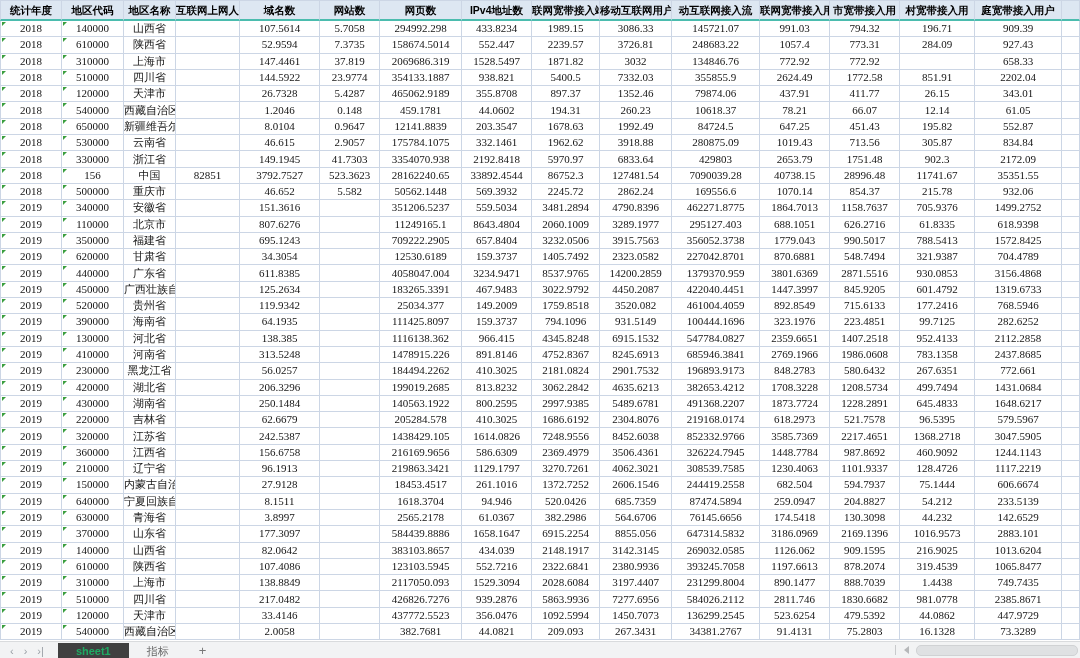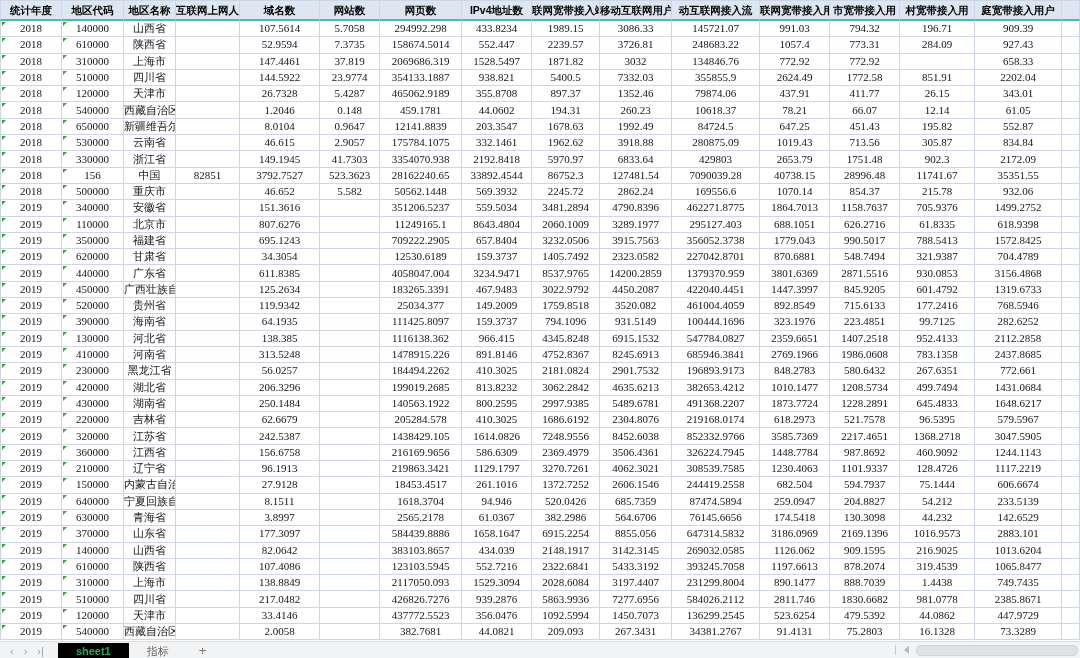--- a/index.html
+++ b/index.html
@@ -24,21 +24,21 @@
   .tri{position:absolute;top:1px;left:1px;width:0;height:0;
        border-top:4px solid var(--warning-triangle);border-right:4px solid transparent;}
 
   
   .sheet-bar{position:absolute;left:0;top:641px;width:1080px;height:17px;
              background:var(--bar-bg);border-top:1px solid #d9dbdd;
              display:flex;align-items:center;font-size:11px;color:#666;}
   .nav{display:flex;gap:10px;padding:0 14px 0 10px;color:#9aa0a6;font-size:11px;}
   .nav span{cursor:default;line-height:16px;}
   .tab{padding:0 18px;height:16px;line-height:16px;}
-  .tab.active{background:#000000;color:var(--tab-active-text);font-weight:bold;}
+  .tab.active{background:#404040;color:var(--tab-active-text);font-weight:bold;}
   .add{padding:0 12px;font-size:13px;color:#777;line-height:15px;}
   .hscroll{position:absolute;right:0;top:2px;height:12px;display:flex;align-items:center;}
   .sb-divider{width:1px;height:10px;background:#c8cacc;margin-right:8px;}
   .sb-arrow{width:0;height:0;border-top:4px solid transparent;border-bottom:4px solid transparent;
             border-right:5px solid #b6b8ba;margin-right:7px;}
   .sb-thumb{width:160px;height:9px;background:#dfe1e3;border:1px solid #d0d2d4;
             border-radius:5px;margin-right:2px;}
 </style>
 </head>
 <body>
@@ -487,21 +487,21 @@
             <td><span class="tri"></span><span class="v">420000</span></td>
             <td><span class="v">湖北省</span></td>
             <td></td>
             <td><span class="v">206.3296</span></td>
             <td></td>
             <td><span class="v">199019.2685</span></td>
             <td><span class="v">813.8232</span></td>
             <td><span class="v">3062.2842</span></td>
             <td><span class="v">4635.6213</span></td>
             <td><span class="v">382653.4212</span></td>
-            <td><span class="v">1010.1477</span></td>
+            <td><span class="v">1708.3228</span></td>
             <td><span class="v">1208.5734</span></td>
             <td><span class="v">499.7494</span></td>
             <td><span class="v">1431.0684</span></td>
             <td></td>
           </tr>
           <tr>
             <td><span class="tri"></span><span class="v">2019</span></td>
             <td><span class="tri"></span><span class="v">430000</span></td>
             <td><span class="v">湖南省</span></td>
             <td></td>
@@ -683,21 +683,21 @@
           <tr>
             <td><span class="tri"></span><span class="v">2019</span></td>
             <td><span class="tri"></span><span class="v">610000</span></td>
             <td><span class="v">陕西省</span></td>
             <td></td>
             <td><span class="v">107.4086</span></td>
             <td></td>
             <td><span class="v">123103.5945</span></td>
             <td><span class="v">552.7216</span></td>
             <td><span class="v">2322.6841</span></td>
-            <td><span class="v">5433.3192</span></td>
+            <td><span class="v">2380.9936</span></td>
             <td><span class="v">393245.7058</span></td>
             <td><span class="v">1197.6613</span></td>
             <td><span class="v">878.2074</span></td>
             <td><span class="v">319.4539</span></td>
             <td><span class="v">1065.8477</span></td>
             <td></td>
           </tr>
           <tr>
             <td><span class="tri"></span><span class="v">2019</span></td>
             <td><span class="tri"></span><span class="v">310000</span></td>

